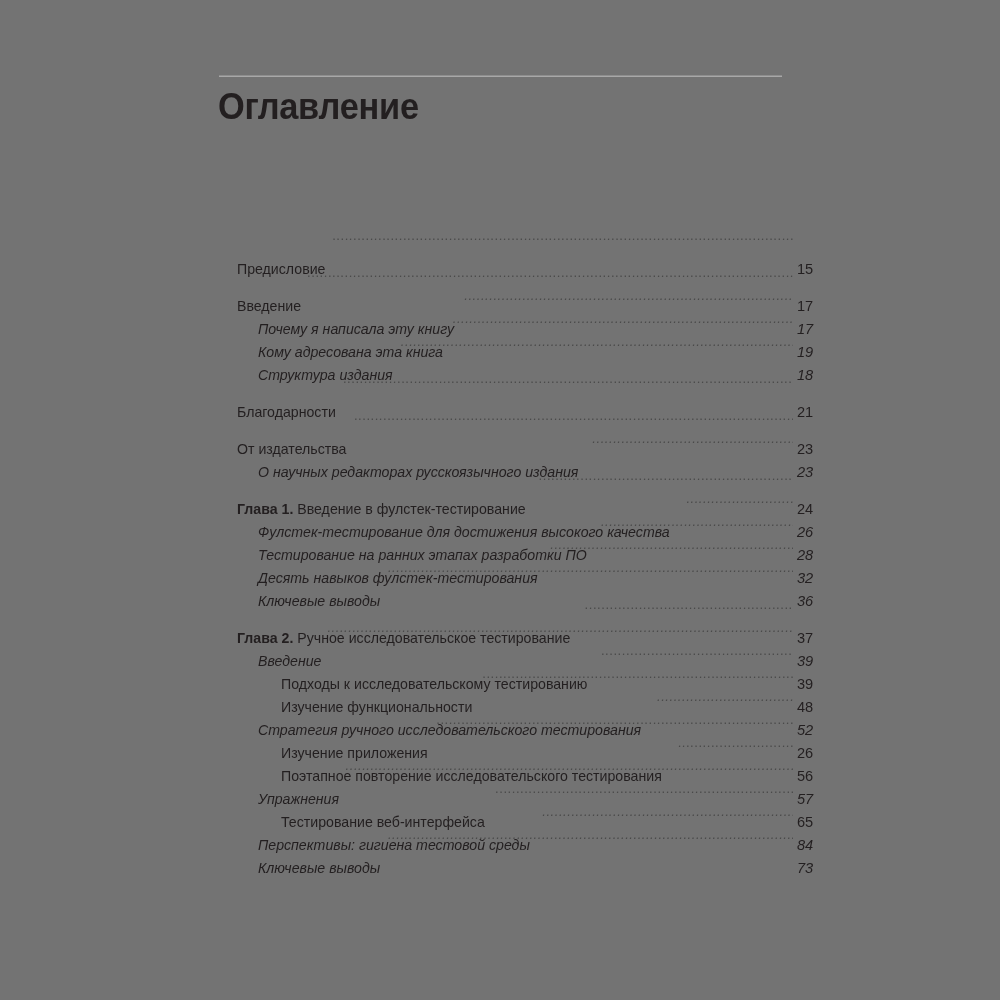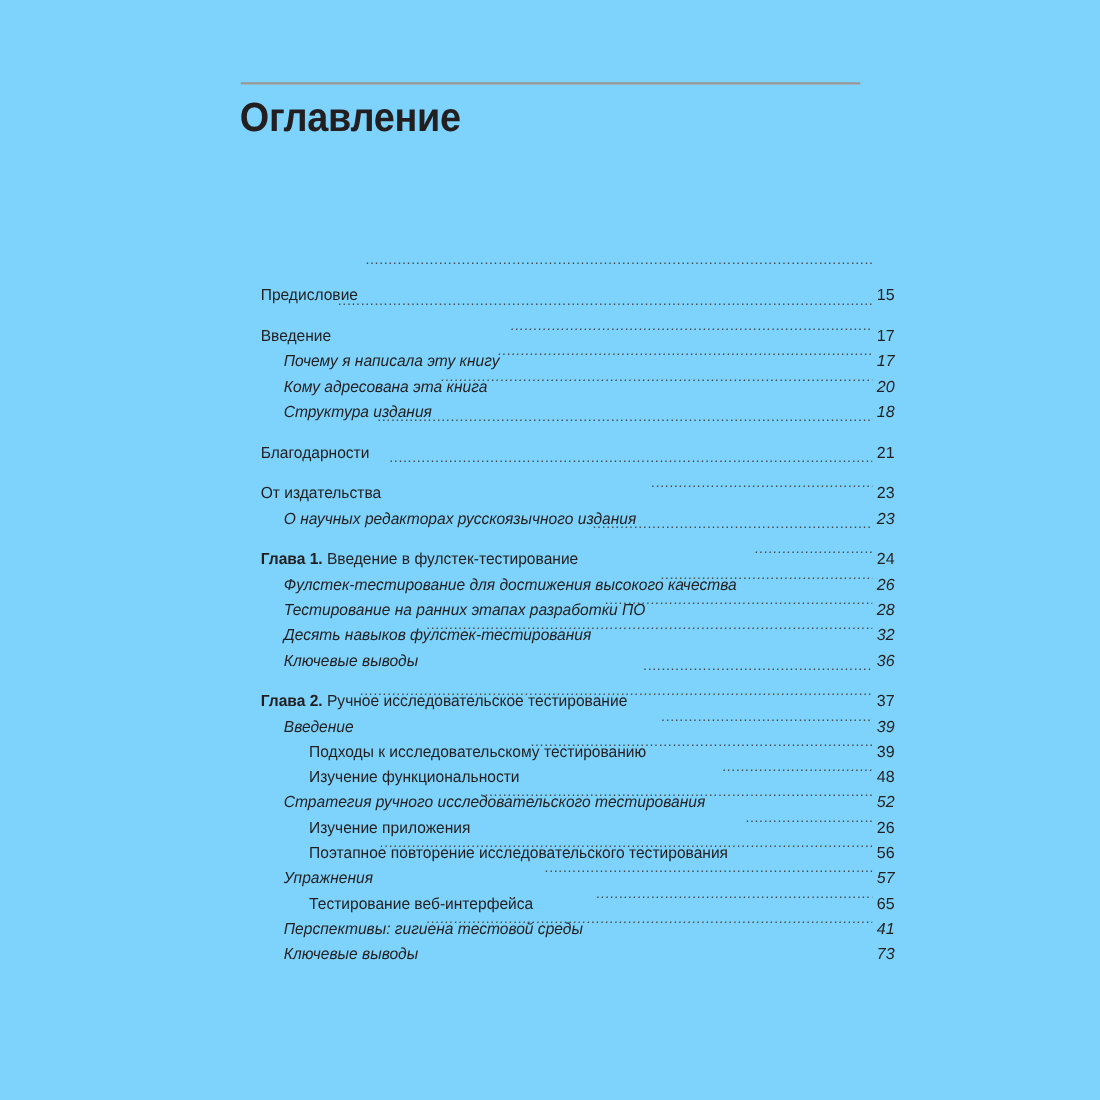--- a/index.html
+++ b/index.html
@@ -13,21 +13,21 @@
     overflow: hidden;
     font-family: "Liberation Sans", sans-serif;
     color: #231f20;
     -webkit-font-smoothing: antialiased;
   }
 
   #page {
     position: relative;
     width: 1000px;
     height: 1000px;
-    background: #7dd3fc;
+    background: #737373;
   }
 
   
   .header-rule {
     position: absolute;
     left: 219px;
     top: 75px;
     width: 563px;
     height: 2px;
     background: #a8a8a8;
@@ -134,21 +134,21 @@
         <span class="toc-page">17</span>
       </div>
       <div class="toc-row lvl1">
         <span class="toc-label">Почему я написала эту книгу</span>
         <span class="toc-leader"></span>
         <span class="toc-page">17</span>
       </div>
       <div class="toc-row lvl1">
         <span class="toc-label">Кому адресована эта книга</span>
         <span class="toc-leader"></span>
-        <span class="toc-page">20</span>
+        <span class="toc-page">19</span>
       </div>
       <div class="toc-row lvl1">
         <span class="toc-label">Структура издания</span>
         <span class="toc-leader"></span>
         <span class="toc-page">18</span>
       </div>
       <div class="toc-row lvl0 gap-before">
         <span class="toc-label">Благодарности</span>
         <span class="toc-leader"></span>
         <span class="toc-page">21</span>
@@ -229,21 +229,21 @@
         <span class="toc-page">57</span>
       </div>
       <div class="toc-row lvl2">
         <span class="toc-label">Тестирование веб-интерфейса</span>
         <span class="toc-leader"></span>
         <span class="toc-page">65</span>
       </div>
       <div class="toc-row lvl1">
         <span class="toc-label">Перспективы: гигиена тестовой среды</span>
         <span class="toc-leader"></span>
-        <span class="toc-page">41</span>
+        <span class="toc-page">84</span>
       </div>
       <div class="toc-row lvl1">
         <span class="toc-label">Ключевые выводы</span>
         <span class="toc-leader"></span>
         <span class="toc-page">73</span>
       </div>
     </div>
 
 </div>
 

